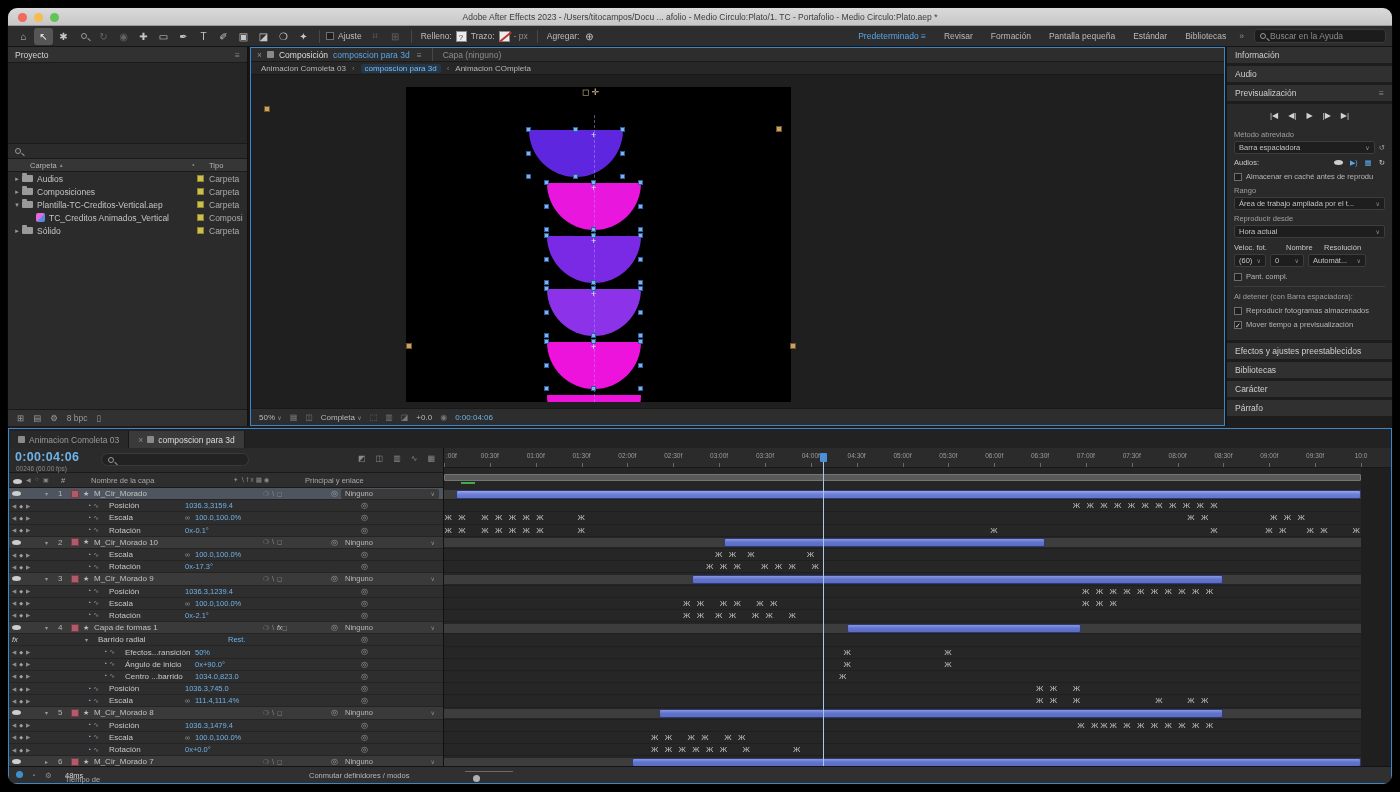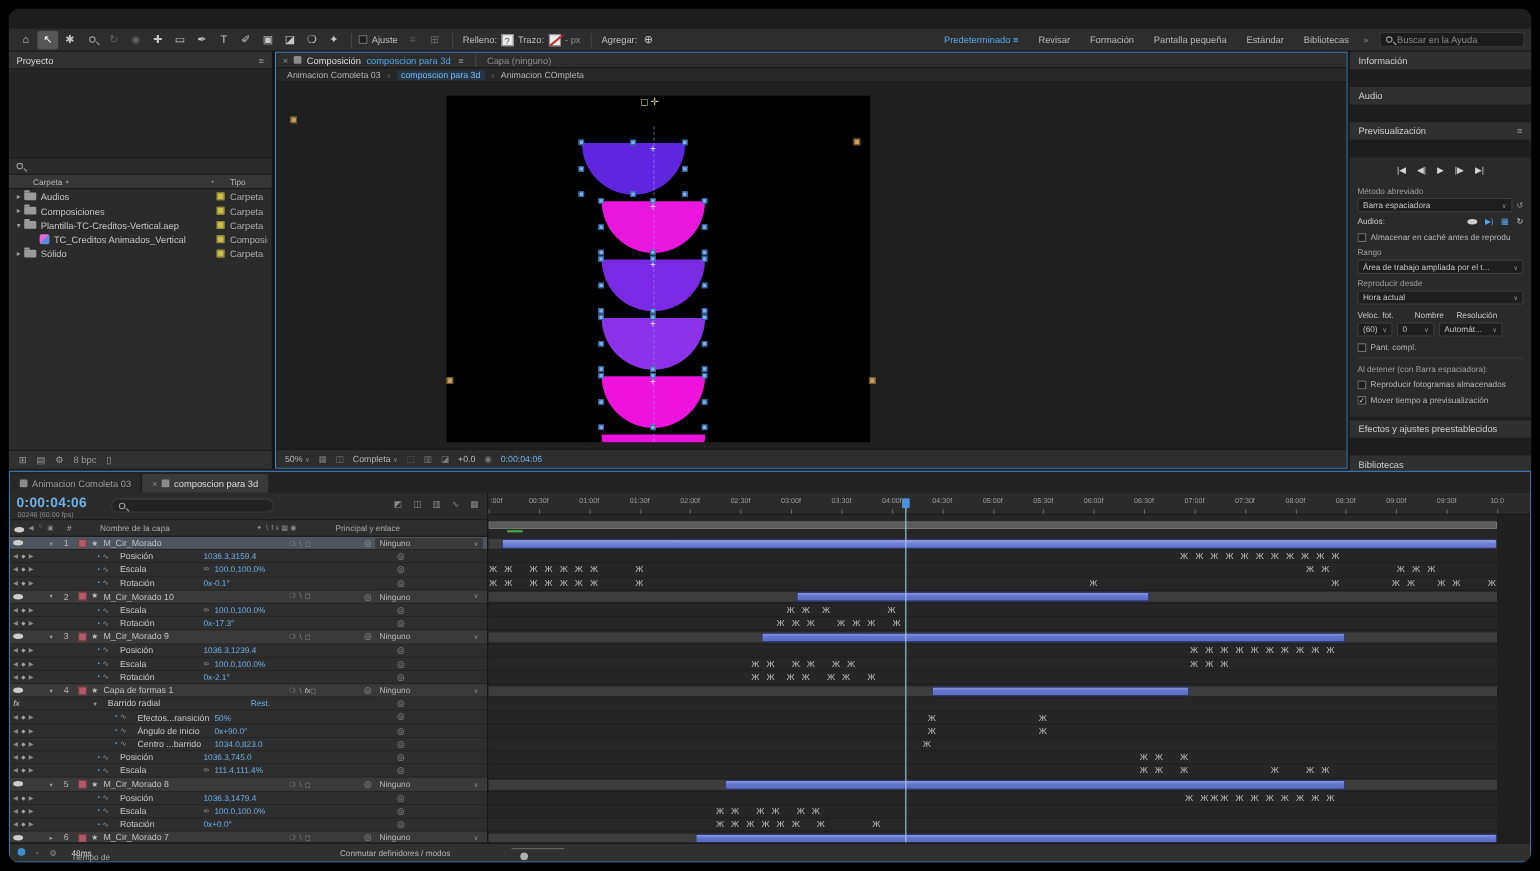--- a/index.html
+++ b/index.html
@@ -58,21 +58,21 @@
 .anchor{position:absolute;color:#dfe9ff;font-size:9px;line-height:9px;z-index:4}
 .bboxh{position:absolute;width:6px;height:6px;background:#caa264;border:1px solid #6e5426;z-index:5}
 .dashline{position:absolute;width:0;border-left:1px dashed rgba(168,142,255,.55);z-index:2}
 .gizmo{position:absolute;color:#d8c59a;font-size:9px;z-index:5;letter-spacing:2px}
 .comp-bottom{position:absolute;left:0;bottom:0;right:0;height:17px;background:#2d2d2d;border-top:1px solid #191919;display:flex;align-items:center;gap:8px;padding:0 8px;font-size:8px;color:#b9b9b9;white-space:nowrap}
 .vtime{color:#6db3e8}
 .dimg{color:#777}
 .caret{font-size:6px;color:#8d8d8d}
 
 .rightbar{position:absolute;left:1219px;top:0;width:165px;height:379px;background:#1d1d1d;font-size:7.5px}
-.rp-head{height:16px;background:#303030;display:flex;align-items:center;padding:0 8px;color:#cfcfcf;font-size:8.5px;margin-bottom:16px}
+.rp-head{height:16px;background:#303030;display:flex;align-items:center;padding:0 8px;color:#cfcfcf;font-size:8.5px;margin-bottom:3px}
 .prev-body{background:#2a2a2a;padding:3px 7px 6px;margin-bottom:3px}
 .transport{display:flex;justify-content:center;gap:10px;padding:4px 0 6px;color:#d2d2d2;font-size:8px}
 .fieldlabel{color:#9f9f9f;margin:4px 0 2px}
 .dd{height:13px;background:#1e1e1e;border:1px solid #3d3d3d;border-radius:2px;display:flex;align-items:center;padding:0 4px;color:#c3c3c3;justify-content:space-between;white-space:nowrap;overflow:hidden}
 .cb{display:flex;align-items:center;gap:4px;margin:5px 0;color:#b5b5b5;white-space:nowrap;overflow:hidden}
 .inclrow{display:flex;align-items:center;gap:6px;margin:4px 0}
 .eye{width:9px;height:5px;background:#cdcdcd;border-radius:50%;display:inline-block}
 .hr{height:1px;background:#3c3c3c;margin:5px 0}
 .threecol{display:flex;gap:4px}
 
@@ -137,20 +137,28 @@
 .tl-footer span{position:absolute;top:4px}
 .slider{position:absolute;left:456px;top:8px;width:48px;height:1px;background:#6a6a6a}
 .knob{position:absolute;left:8px;top:-3px;width:7px;height:7px;border-radius:50%;background:#b0b0b0}
 .bluedot{position:absolute;left:7px;top:5px;width:7px;height:7px;border-radius:50%;background:#3f8fd0}
 </style>
 </head>
 <body>
 
 <div class="window">
 
+  <div class="titlebar">
+    <div class="lights">
+      <span class="light" style="background:#ee6a5f"></span>
+      <span class="light" style="background:#f5bd4f"></span>
+      <span class="light" style="background:#61c454"></span>
+    </div>
+    <div class="title">Adobe After Effects 2023 - /Users/titocampos/Docu ... afolio - Medio Circulo:Plato/1. TC - Portafolio - Medio Circulo:Plato.aep *</div>
+  </div>
 
   <div class="toolbar">
     <span id="tools" style="display:flex;gap:1px">
         <span class="tool">⌂</span>
         <span class="tool active">↖</span>
         <span class="tool">✱</span>
         <span class="tool">
           <span class="mag"></span>
         </span>
         <span class="tool dim">↻</span>

